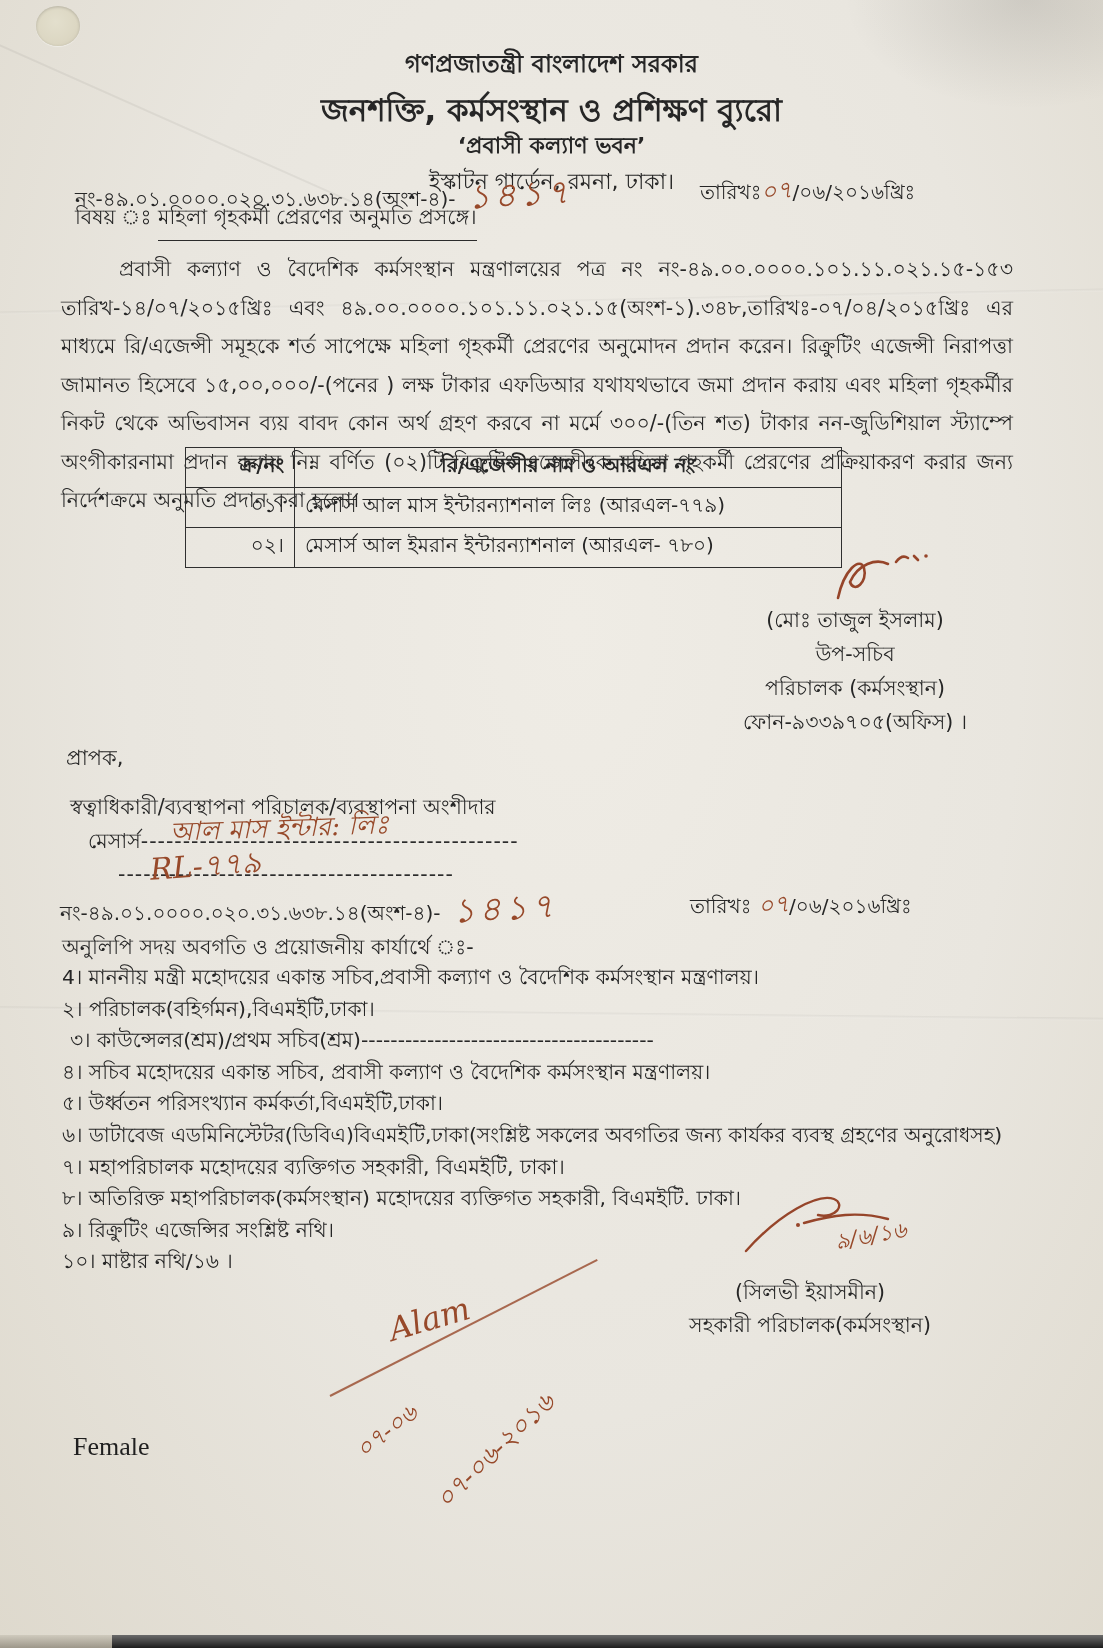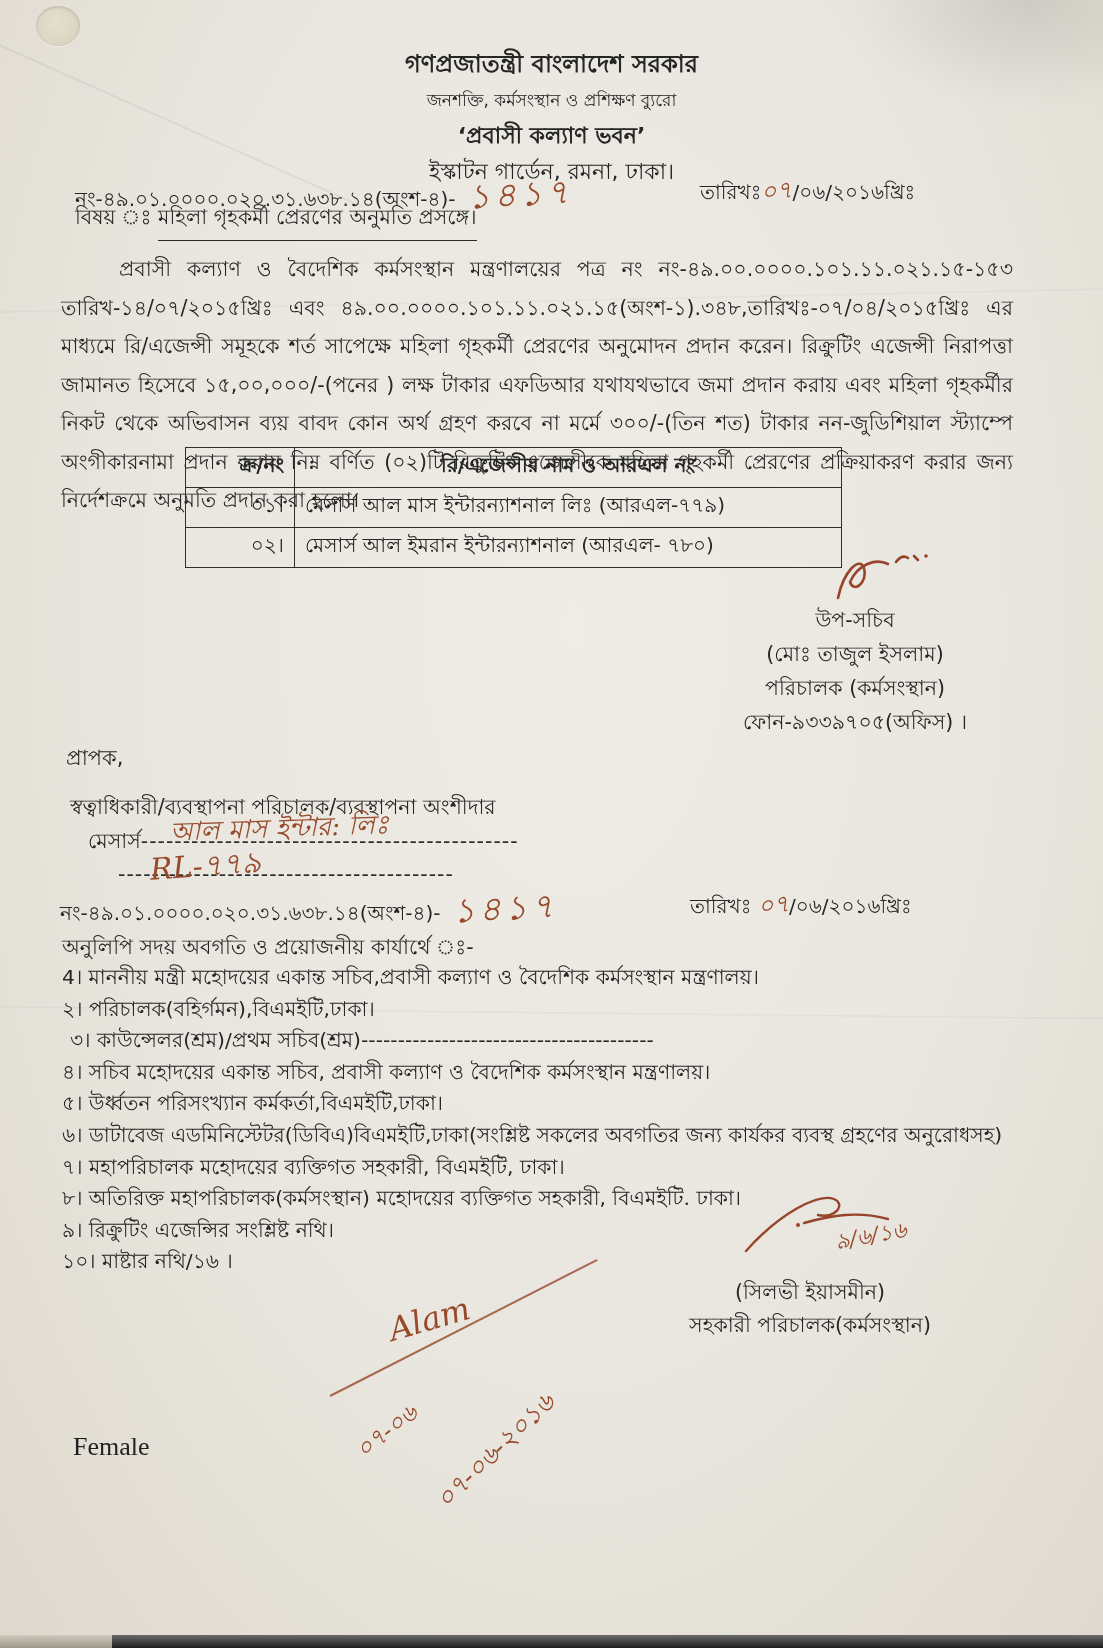--- a/index.html
+++ b/index.html
@@ -28,21 +28,21 @@
   .punch-hole{
     position:absolute;left:36px;top:6px;width:44px;height:40px;border-radius:50%;
     background:radial-gradient(circle at 45% 40%, #e3dfcd 0%, #dcd7c3 60%, #cfc9b4 100%);
     box-shadow:inset 0 1px 3px rgba(0,0,0,0.18), 0 1px 1px rgba(255,255,255,0.4);
   }
   .bn{white-space:nowrap;}
   .abs{position:absolute;}
 
   .header-block{left:0;top:46px;width:100%;text-align:center;line-height:36px;}
   .h1{font-size:24px;font-weight:bold;}
-  .h2{font-size:17px;font-weight:normal;}
+  .h2{font-size:31px;font-weight:bold;margin-top:10px;}
   .h3{font-size:22px;font-weight:bold;}
   .h4{font-size:22px;}
 
   .ref-row{left:0;width:100%;font-size:20px;}
   .memo-no{position:absolute;white-space:nowrap;}
   .date-line{position:absolute;white-space:nowrap;}
 
   .hw{
     font-family:"DejaVu Serif", serif;
     font-style:italic;
@@ -153,22 +153,22 @@
     </tr>
   </tbody>
     </table>
 
   <svg class="scribble" style="left:830px;top:548px;" width="110" height="60" viewBox="0 0 110 60">
     <path d="M8,50 C14,22 30,8 34,20 C38,34 24,46 20,34 C28,16 46,10 58,16 M66,14 q6,-8 12,-4 M84,8 l4,4" stroke="#96452a" stroke-width="2.6" fill="none" stroke-linecap="round"></path>
     <circle cx="96" cy="8" r="1.8" fill="#96452a"></circle>
   </svg>
 
   <div class="abs sig1">
+    <div class="bn">(মোঃ তাজুল ইসলাম)</div>
     <div class="bn">উপ-সচিব</div>
-    <div class="bn">(মোঃ তাজুল ইসলাম)</div>
     <div class="bn">পরিচালক (কর্মসংস্থান)</div>
     <div class="bn">ফোন-৯৩৩৯৭০৫(অফিস) ।</div>
   </div>
 
   <div class="abs recipient-label bn">প্রাপক,</div>
   <div class="abs recipient-l1 bn">স্বত্বাধিকারী/ব্যবস্থাপনা পরিচালক/ব্যবস্থাপনা অংশীদার</div>
   <div class="abs recipient-l2 bn">
     <span>মেসার্স</span><span class="dash">---------------------------------------------</span>
   </div>
   <span class="abs hw hw-over" style="left:170px;top:808px;transform:rotate(-2deg);">আল মাস ইন্টার: লিঃ</span>

